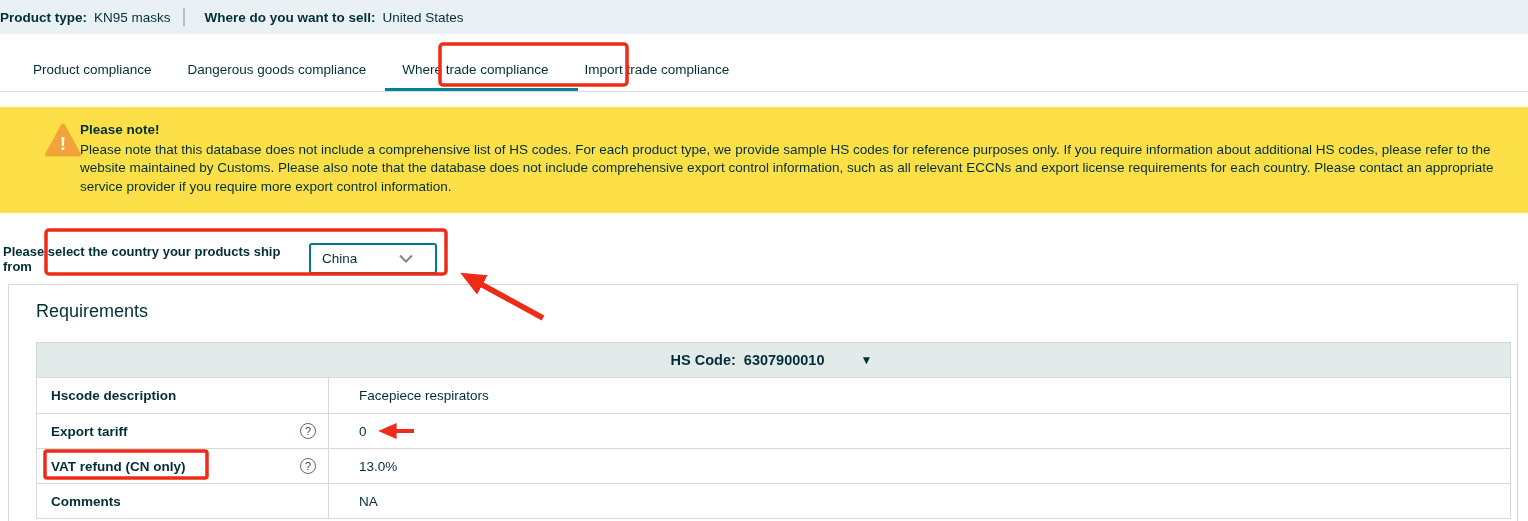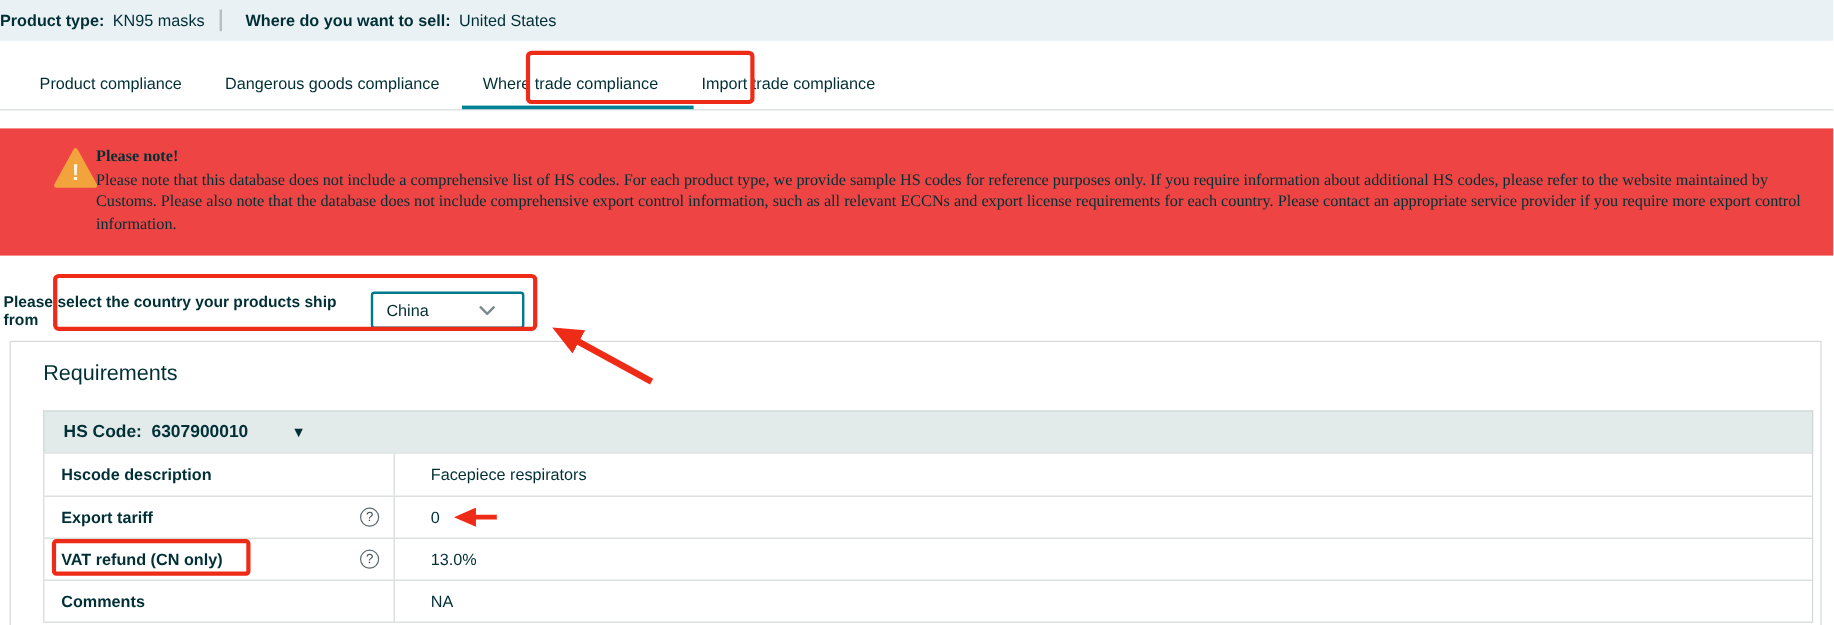--- a/index.html
+++ b/index.html
@@ -42,23 +42,23 @@
   .tab { position: relative; height: 100%; display: flex; align-items: center; cursor: pointer; white-space: nowrap; }
   .tab.selected::after {
     content: ""; position: absolute; left: -17px; right: -29px; bottom: 0;
     height: 3px; background: #008296;
   }
 
   
   .banner {
     position: absolute; left: 0; top: 107px;
     width: 1528px; height: 106px;
-    background: #ef4444;
+    background: #fde047;
     padding: 14px 16px 0 80px;
-    font-size: 13.5px; line-height: 18.5px; font-family: Liberation Serif, serif;
+    font-size: 13.5px; line-height: 18.5px;
   }
   .banner .btitle { font-weight: bold; margin-bottom: 1px; }
   .warn-icon { position: absolute; left: 45px; top: 123px; width: 36px; height: 35px; }
 
   
   .shipfrom {
     position: absolute; left: 0; top: 230px;
     width: 1528px; height: 44px;
     display: flex; align-items: flex-end;
     padding-left: 3px;
@@ -82,21 +82,21 @@
     border: 1px solid #d5d9d9;
     background: #fff;
     padding: 16px 6px 0 27px;
   }
   .panel h2 { font-size: 18px; font-weight: normal; color: #002f36; height: 24px; margin-bottom: 17px; }
 
   .hsbar {
     height: 35px;
     background: #e2eaea;
     border: 1px solid #cfd8d8; border-bottom: none;
-    display: flex; align-items: center; justify-content: flex-start;
+    display: flex; align-items: center; justify-content: center;
     padding: 0 20px 0 16px;
     font-size: 14.5px; font-weight: bold;
     cursor: pointer;
     gap: 36px;
   }
   .hsbar .tri { font-size: 12px; line-height: 1; }
   .hsbar .hsval { margin-left: 8px; font-weight: bold; }
   .hsleft { display: flex; align-items: center; }
 
   .reqtable { border: 1px solid #d5d9d9; }

